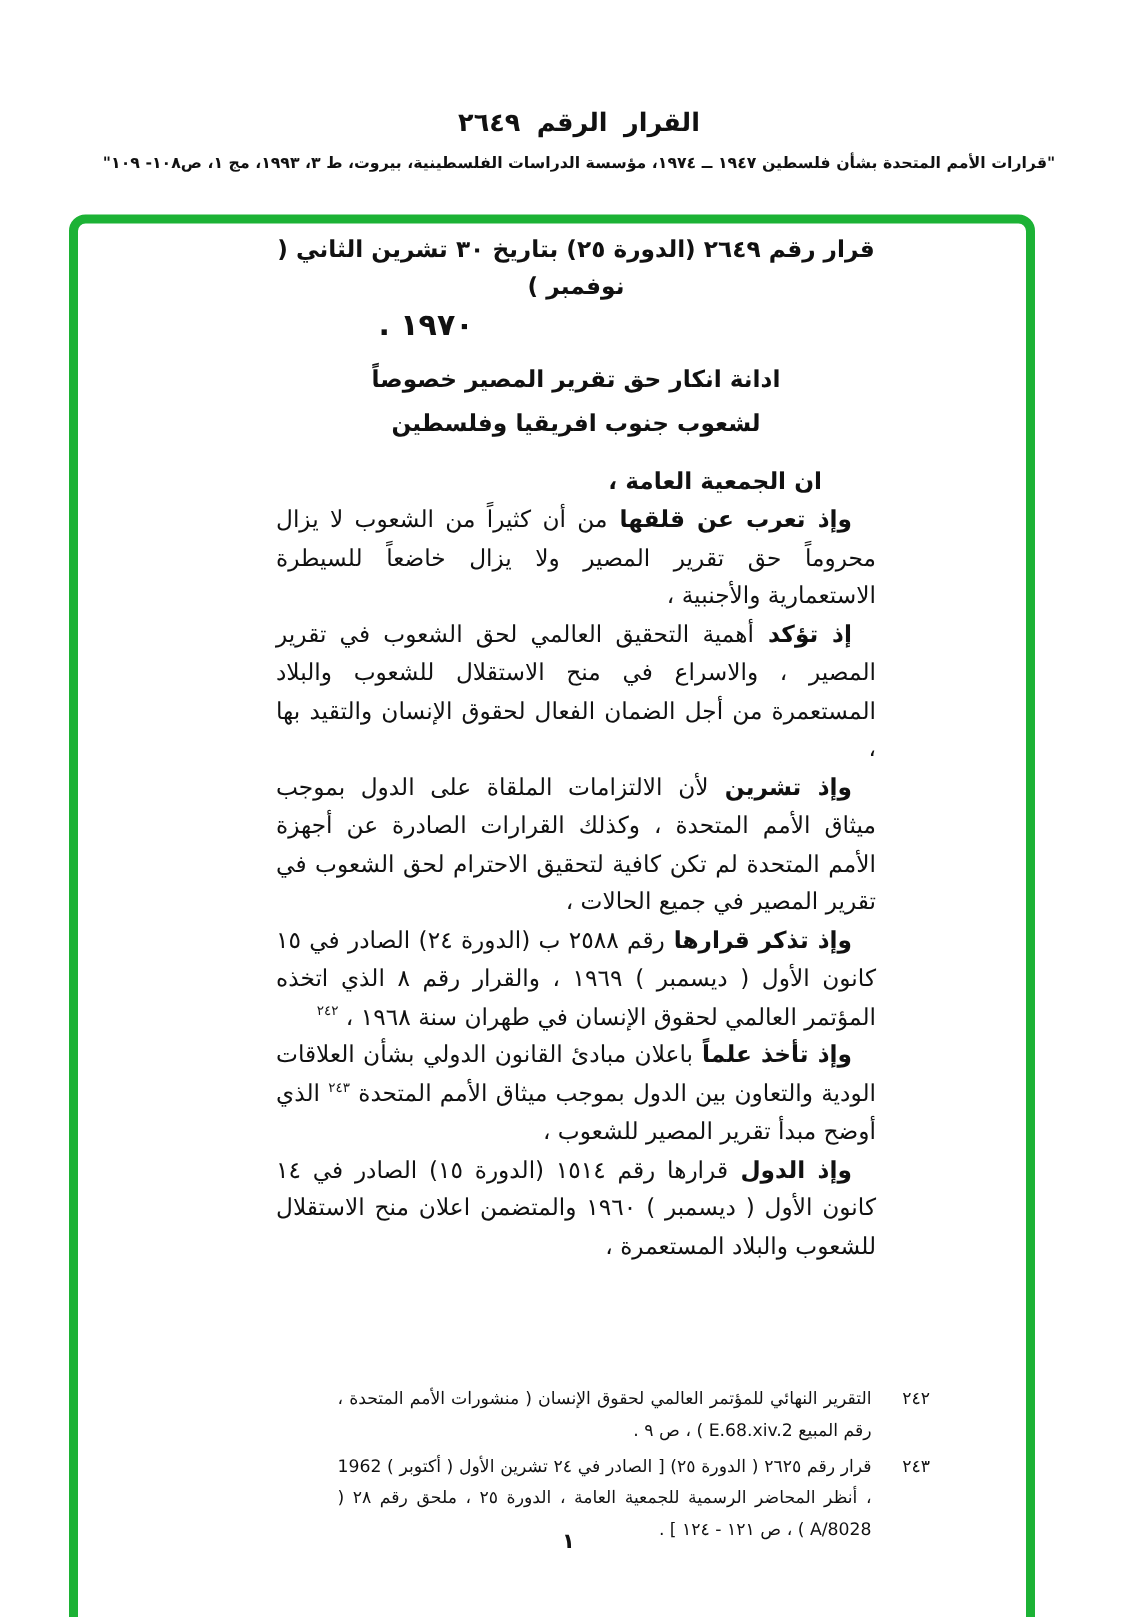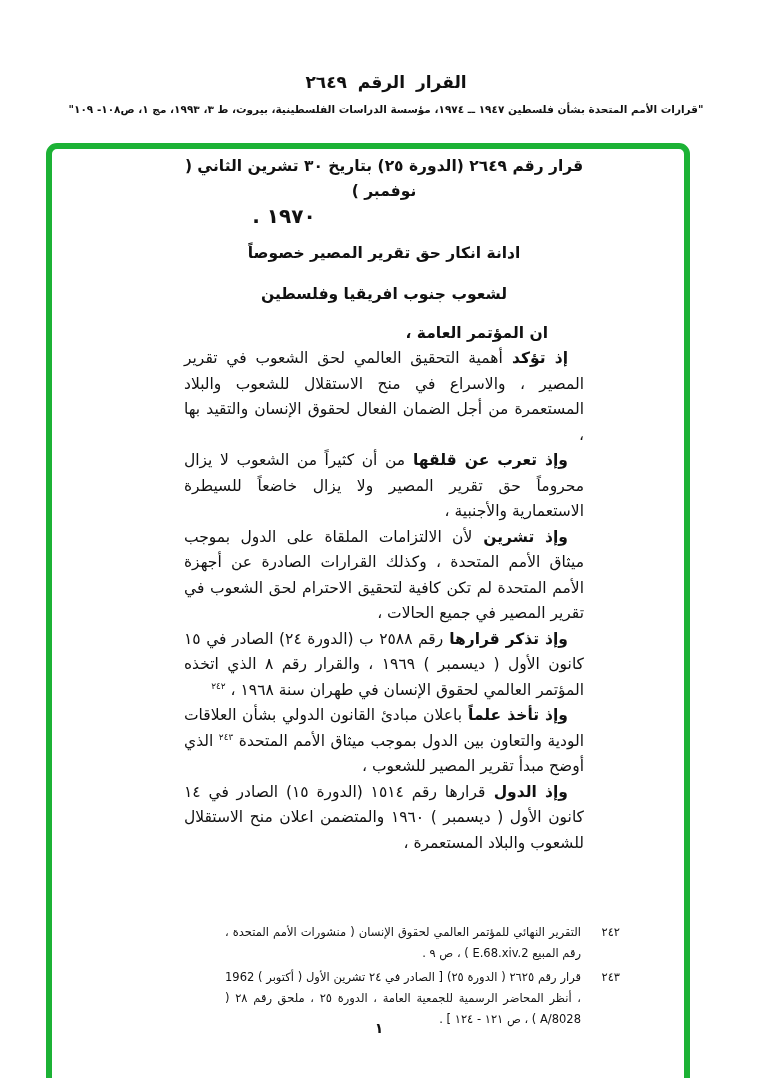--- a/index.html
+++ b/index.html
@@ -37,25 +37,25 @@
 
 <header class="doc-header">
   <h1 class="title">القرار الرقم  ٢٦٤٩</h1>
   <div class="source">"قرارات الأمم المتحدة بشأن فلسطين ١٩٤٧ ــ ١٩٧٤، مؤسسة الدراسات الفلسطينية، بيروت، ط ٣، ١٩٩٣، مج ١، ص١٠٨- ١٠٩"</div>
 </header>
 
 <section class="frame" style="border-color: rgb(28, 178, 53);">
   <p class="res-heading">قرار رقم ٢٦٤٩ (الدورة ٢٥) بتاريخ ٣٠ تشرين الثاني ( نوفمبر )</p>
   <p class="res-heading-year">١٩٧٠ .</p>
   <p class="res-title">ادانة انكار حق تقرير المصير خصوصاً</p>
-  <p class="res-title" style="margin-top:16px">لشعوب جنوب افريقيا وفلسطين</p>
-  <p class="opening">ان المؤتمر العامة ،</p>
+  <p class="res-title" style="margin-top:4px">لشعوب جنوب افريقيا وفلسطين</p>
+  <p class="opening">ان الجمعية العامة ،</p>
   <div class="paragraphs">
+      <p><b>وإذ تعرب عن قلقها </b>من أن كثيراً من الشعوب لا يزال محروماً حق تقرير المصير ولا يزال خاضعاً للسيطرة الاستعمارية والأجنبية ،</p>
       <p><b>إذ تؤكد </b>أهمية التحقيق العالمي لحق الشعوب في تقرير المصير ، والاسراع في منح الاستقلال للشعوب والبلاد المستعمرة من أجل الضمان الفعال لحقوق الإنسان والتقيد بها ،</p>
-      <p><b>وإذ تعرب عن قلقها </b>من أن كثيراً من الشعوب لا يزال محروماً حق تقرير المصير ولا يزال خاضعاً للسيطرة الاستعمارية والأجنبية ،</p>
       <p><b>وإذ تشرين </b>لأن الالتزامات الملقاة على الدول بموجب ميثاق الأمم المتحدة ، وكذلك القرارات الصادرة عن أجهزة الأمم المتحدة لم تكن كافية لتحقيق الاحترام لحق الشعوب في تقرير المصير في جميع الحالات ،</p>
       <p><b>وإذ تذكر قرارها </b>رقم ٢٥٨٨ ب (الدورة ٢٤) الصادر في ١٥ كانون الأول ( ديسمبر ) ١٩٦٩ ، والقرار رقم ٨ الذي اتخذه المؤتمر العالمي لحقوق الإنسان في طهران سنة ١٩٦٨ ، <sup>٢٤٢</sup></p>
       <p><b>وإذ تأخذ علماً </b>باعلان مبادئ القانون الدولي بشأن العلاقات الودية والتعاون بين الدول بموجب ميثاق الأمم المتحدة <sup>٢٤٣</sup> الذي أوضح مبدأ تقرير المصير للشعوب ،</p>
       <p><b>وإذ الدول </b>قرارها رقم ١٥١٤ (الدورة ١٥) الصادر في ١٤ كانون الأول ( ديسمبر ) ١٩٦٠ والمتضمن اعلان منح الاستقلال للشعوب والبلاد المستعمرة ،</p>
     </div>
   <div class="footnotes">
       <div class="footnote">
         <span class="fn-num">٢٤٢</span>
         <span class="fn-text">التقرير النهائي للمؤتمر العالمي لحقوق الإنسان ( منشورات الأمم المتحدة ، رقم المبيع E.68.xiv.2 ) ، ص ٩ .</span>
       </div>

